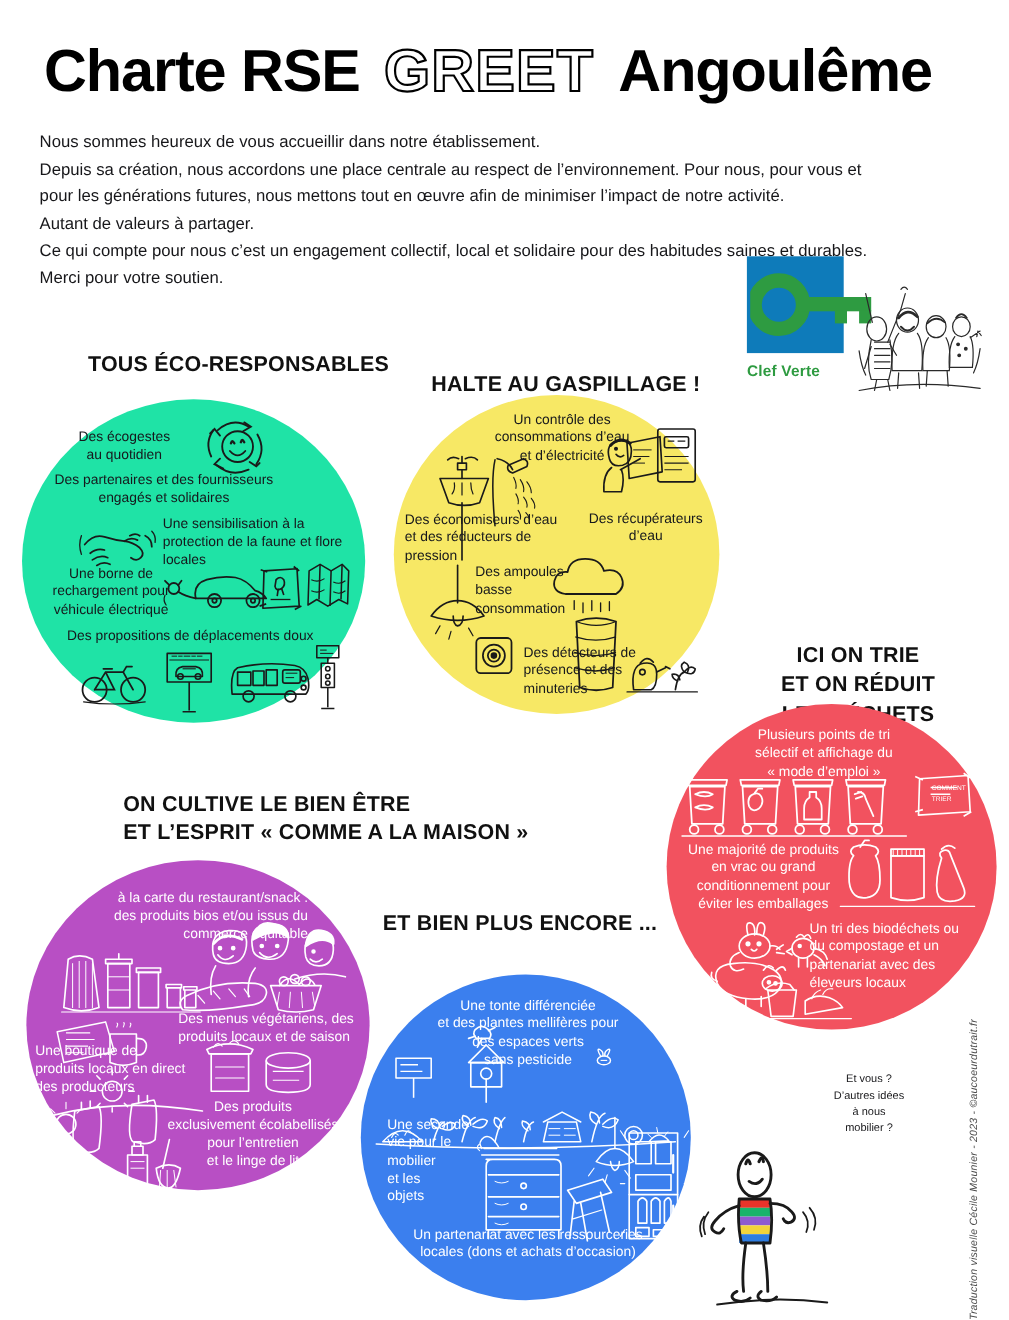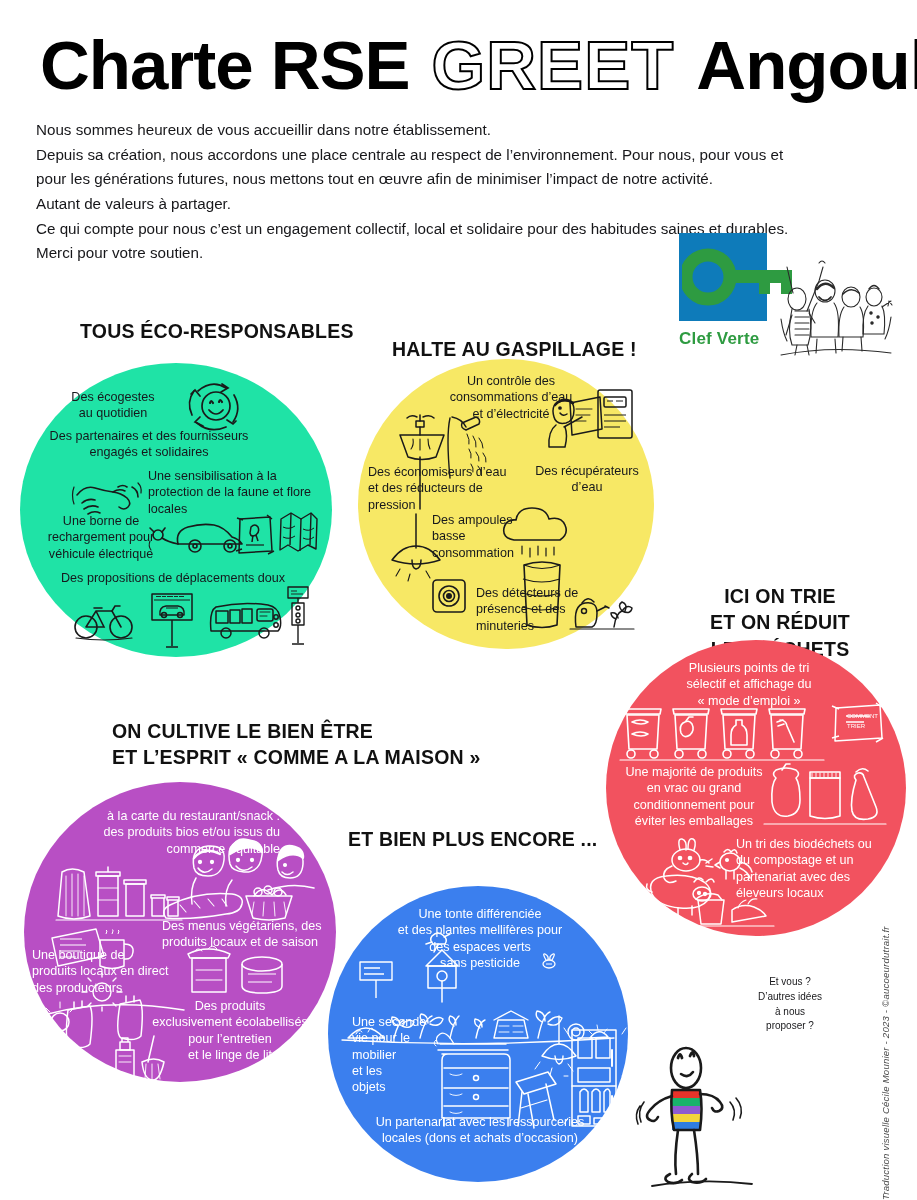--- a/index.html
+++ b/index.html
@@ -6,21 +6,21 @@
   html, body { margin:0; padding:0; background:#ffffff; }
   body {
     width:917px; height:1200px; position:relative; overflow:hidden;
     font-family:"Liberation Sans", sans-serif; color:#1a1a1a;
   }
 
   
   #title {
     position:absolute; left:40px; top:30px; width:860px; height:70px;
     display:flex; align-items:center; gap:22px;
-    font-size:69px; font-weight:bold; letter-spacing:-1px;
+    font-size:54px; font-weight:bold; letter-spacing:-1px;
     white-space:nowrap;
   }
   #title .solid { color:#000; }
   #title .outline {
     color:transparent;
     -webkit-text-stroke:2px #000;
     letter-spacing:1px;
   }
 
   
@@ -31,21 +31,21 @@
   #intro div { white-space:nowrap; }
 
   
   #clefverte { position:absolute; left:679px; top:233px; width:215px; height:130px; }
   #cv-square {
     position:absolute; left:0; top:0; width:88px; height:88px; background:#0E7BBA;
   }
   #cv-key { position:absolute; left:3px; top:8px; width:115px; height:72px; }
   #cv-label {
     position:absolute; left:0; top:96px; width:110px;
-    font-size:17px; font-weight:bold; color:#2E9B41; letter-spacing:.2px;
+    font-size:14px; font-weight:bold; color:#2E9B41; letter-spacing:.2px;
   }
   #cv-people { position:absolute; left:100px; top:14px; width:115px; height:110px; }
 
   
   .heading {
     position:absolute; font-weight:bold; color:#111;
     font-size:19.5px; letter-spacing:.2px; line-height:1.35;
   }
   #h-eco       { left:80px;  top:318px;  width:300px; }
   #h-gaspi     { left:392px; top:336px;  width:280px; }
@@ -815,21 +815,21 @@
         <path d="M4 8 l-4 -6 M4 50 h-4 M4 92 l-4 6 M58 8 l4 -6 M58 50 h4 M58 92 l4 6" stroke-width="1"></path>
       </g>
     </svg>
   </span>
 </div>
 
 <div id="closing">
   <div>Et vous ?</div>
   <div>D’autres idées</div>
   <div>à nous</div>
-  <div>proposer ?</div>
+  <div>mobilier ?</div>
 </div>
 
 <svg id="stickman" viewBox="0 0 150 150">
   <g fill="none" stroke="#1a1a1a" stroke-width="2.6" stroke-linejoin="round" stroke-linecap="round">
     <ellipse cx="60" cy="28" rx="15" ry="20"></ellipse>
     <path d="M52 18 q2 -7 4 0 M64 16 q3 -7 4 0" stroke-width="2.8"></path>
     <path d="M55 34 q7 5 12 -2"></path>
   </g>
   <g>
     <rect x="46" y="50" width="28" height="8" fill="#E8332A"></rect>

